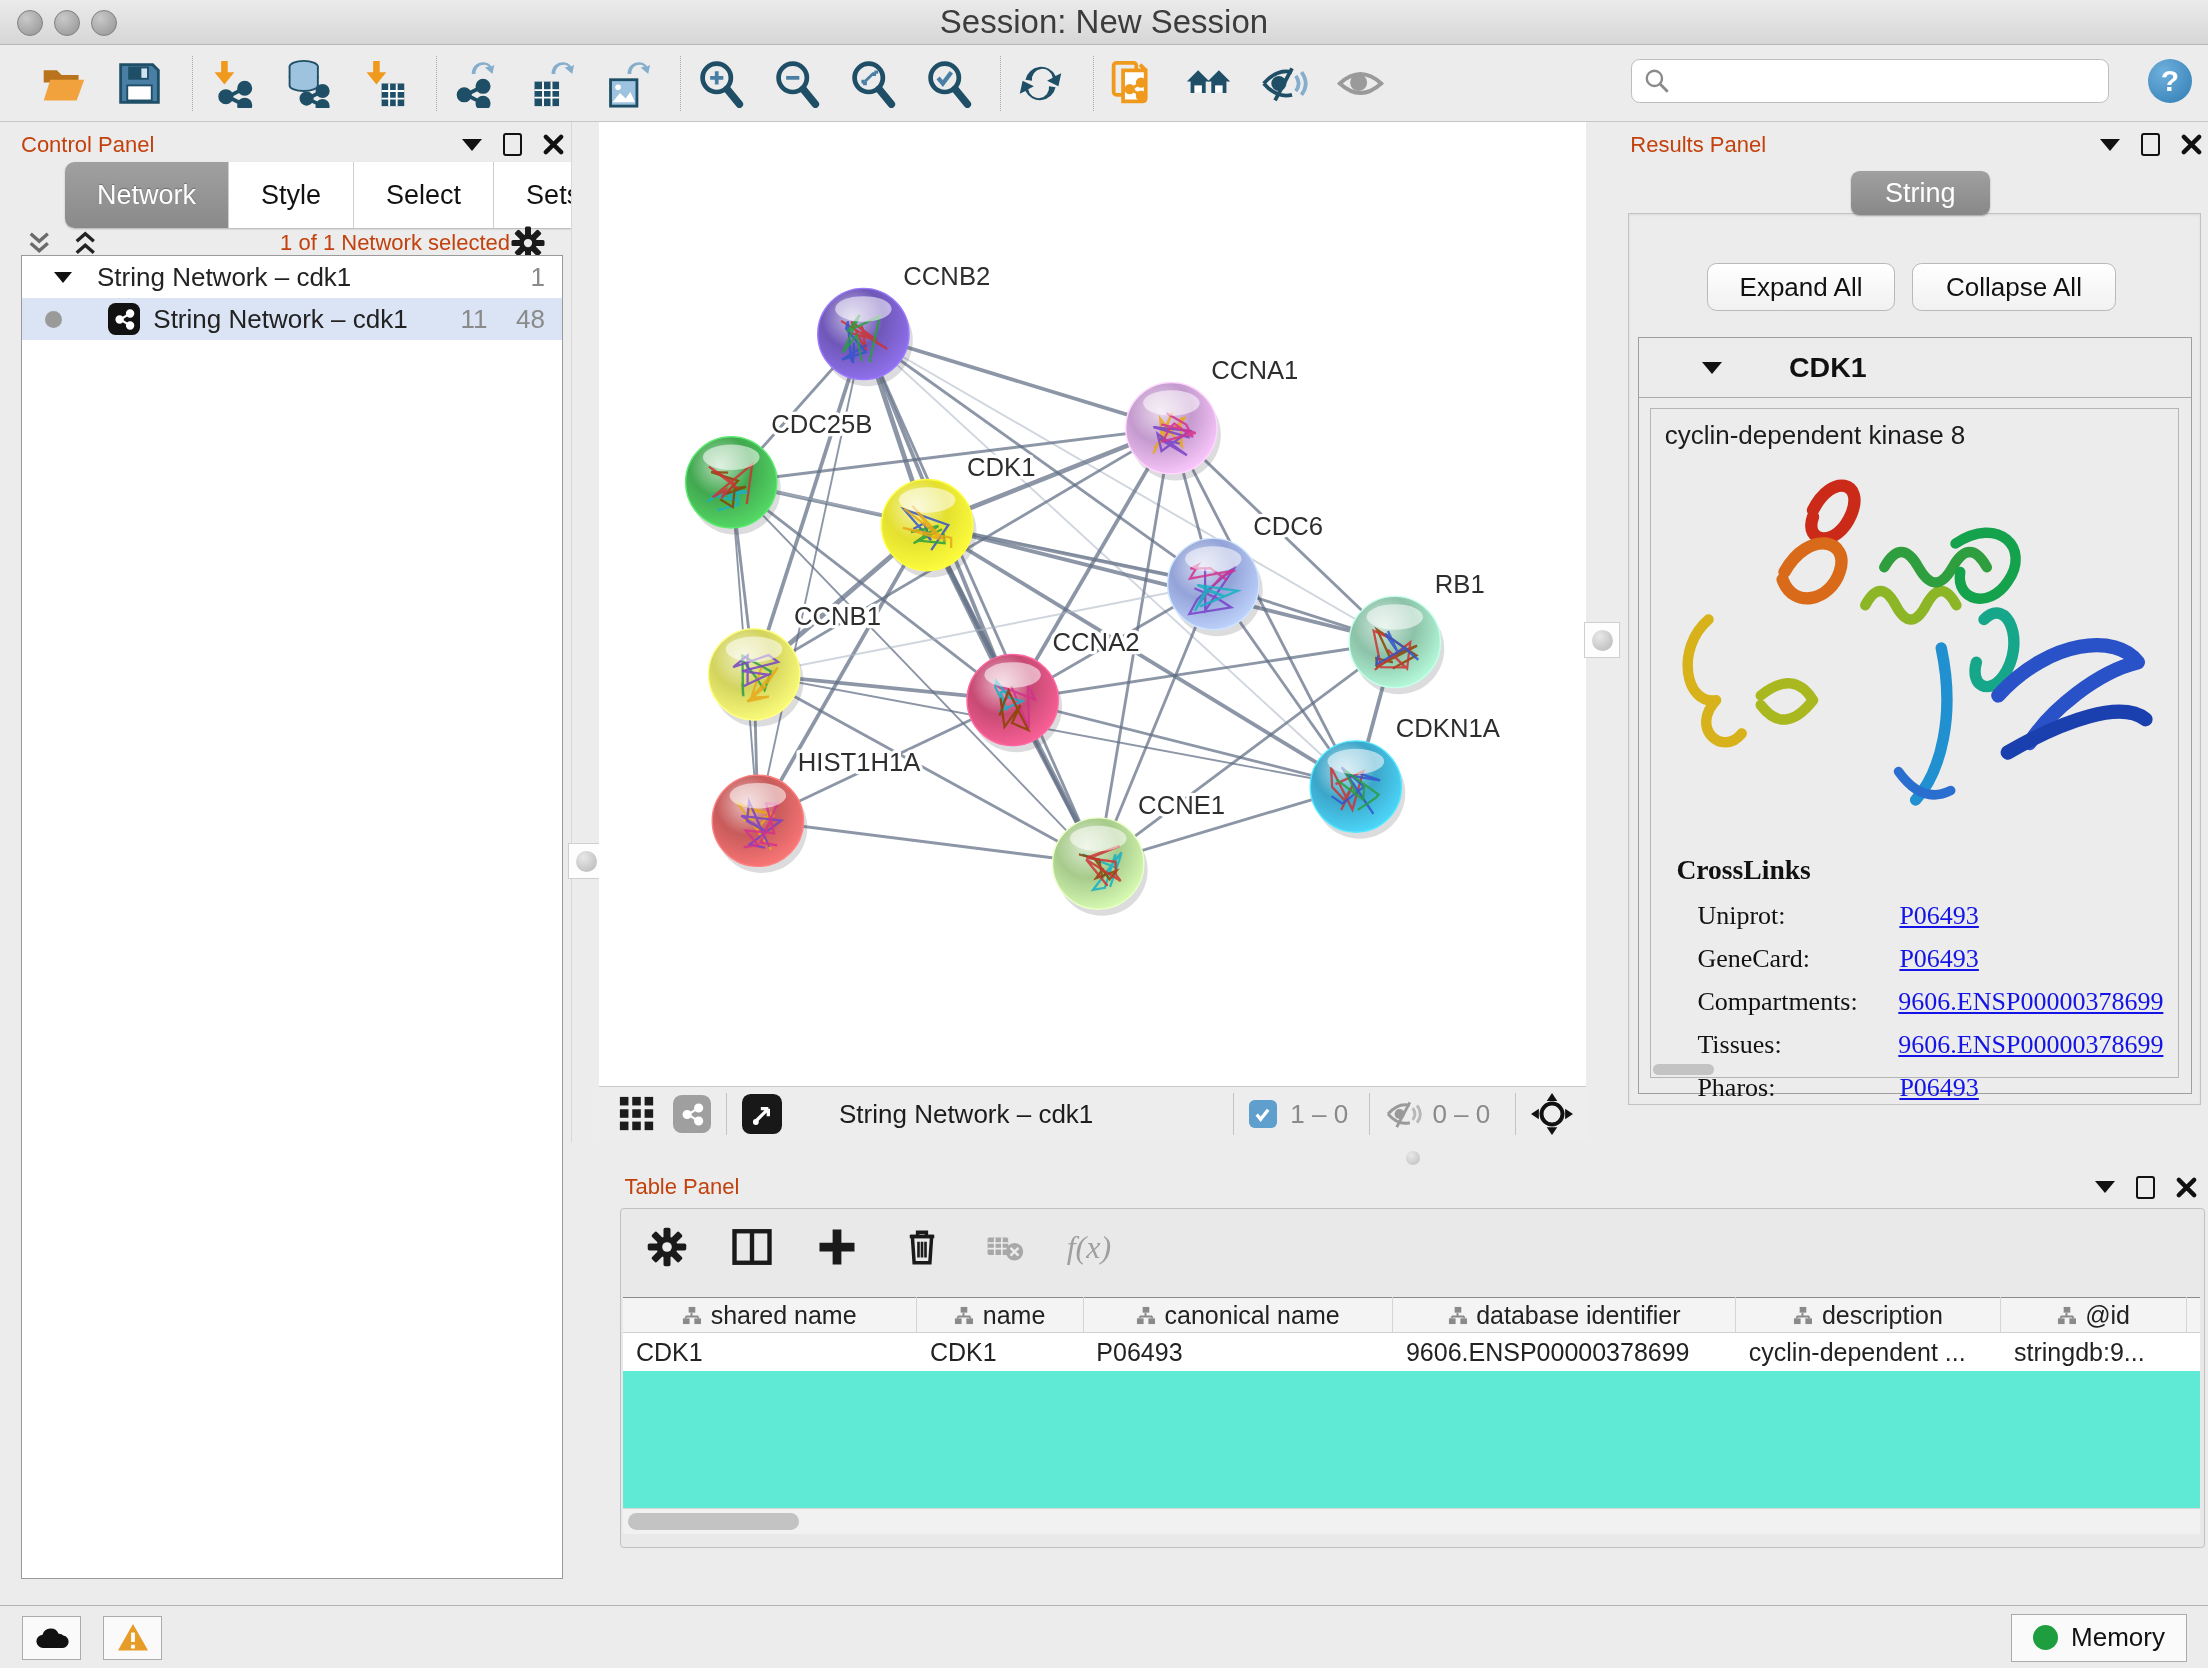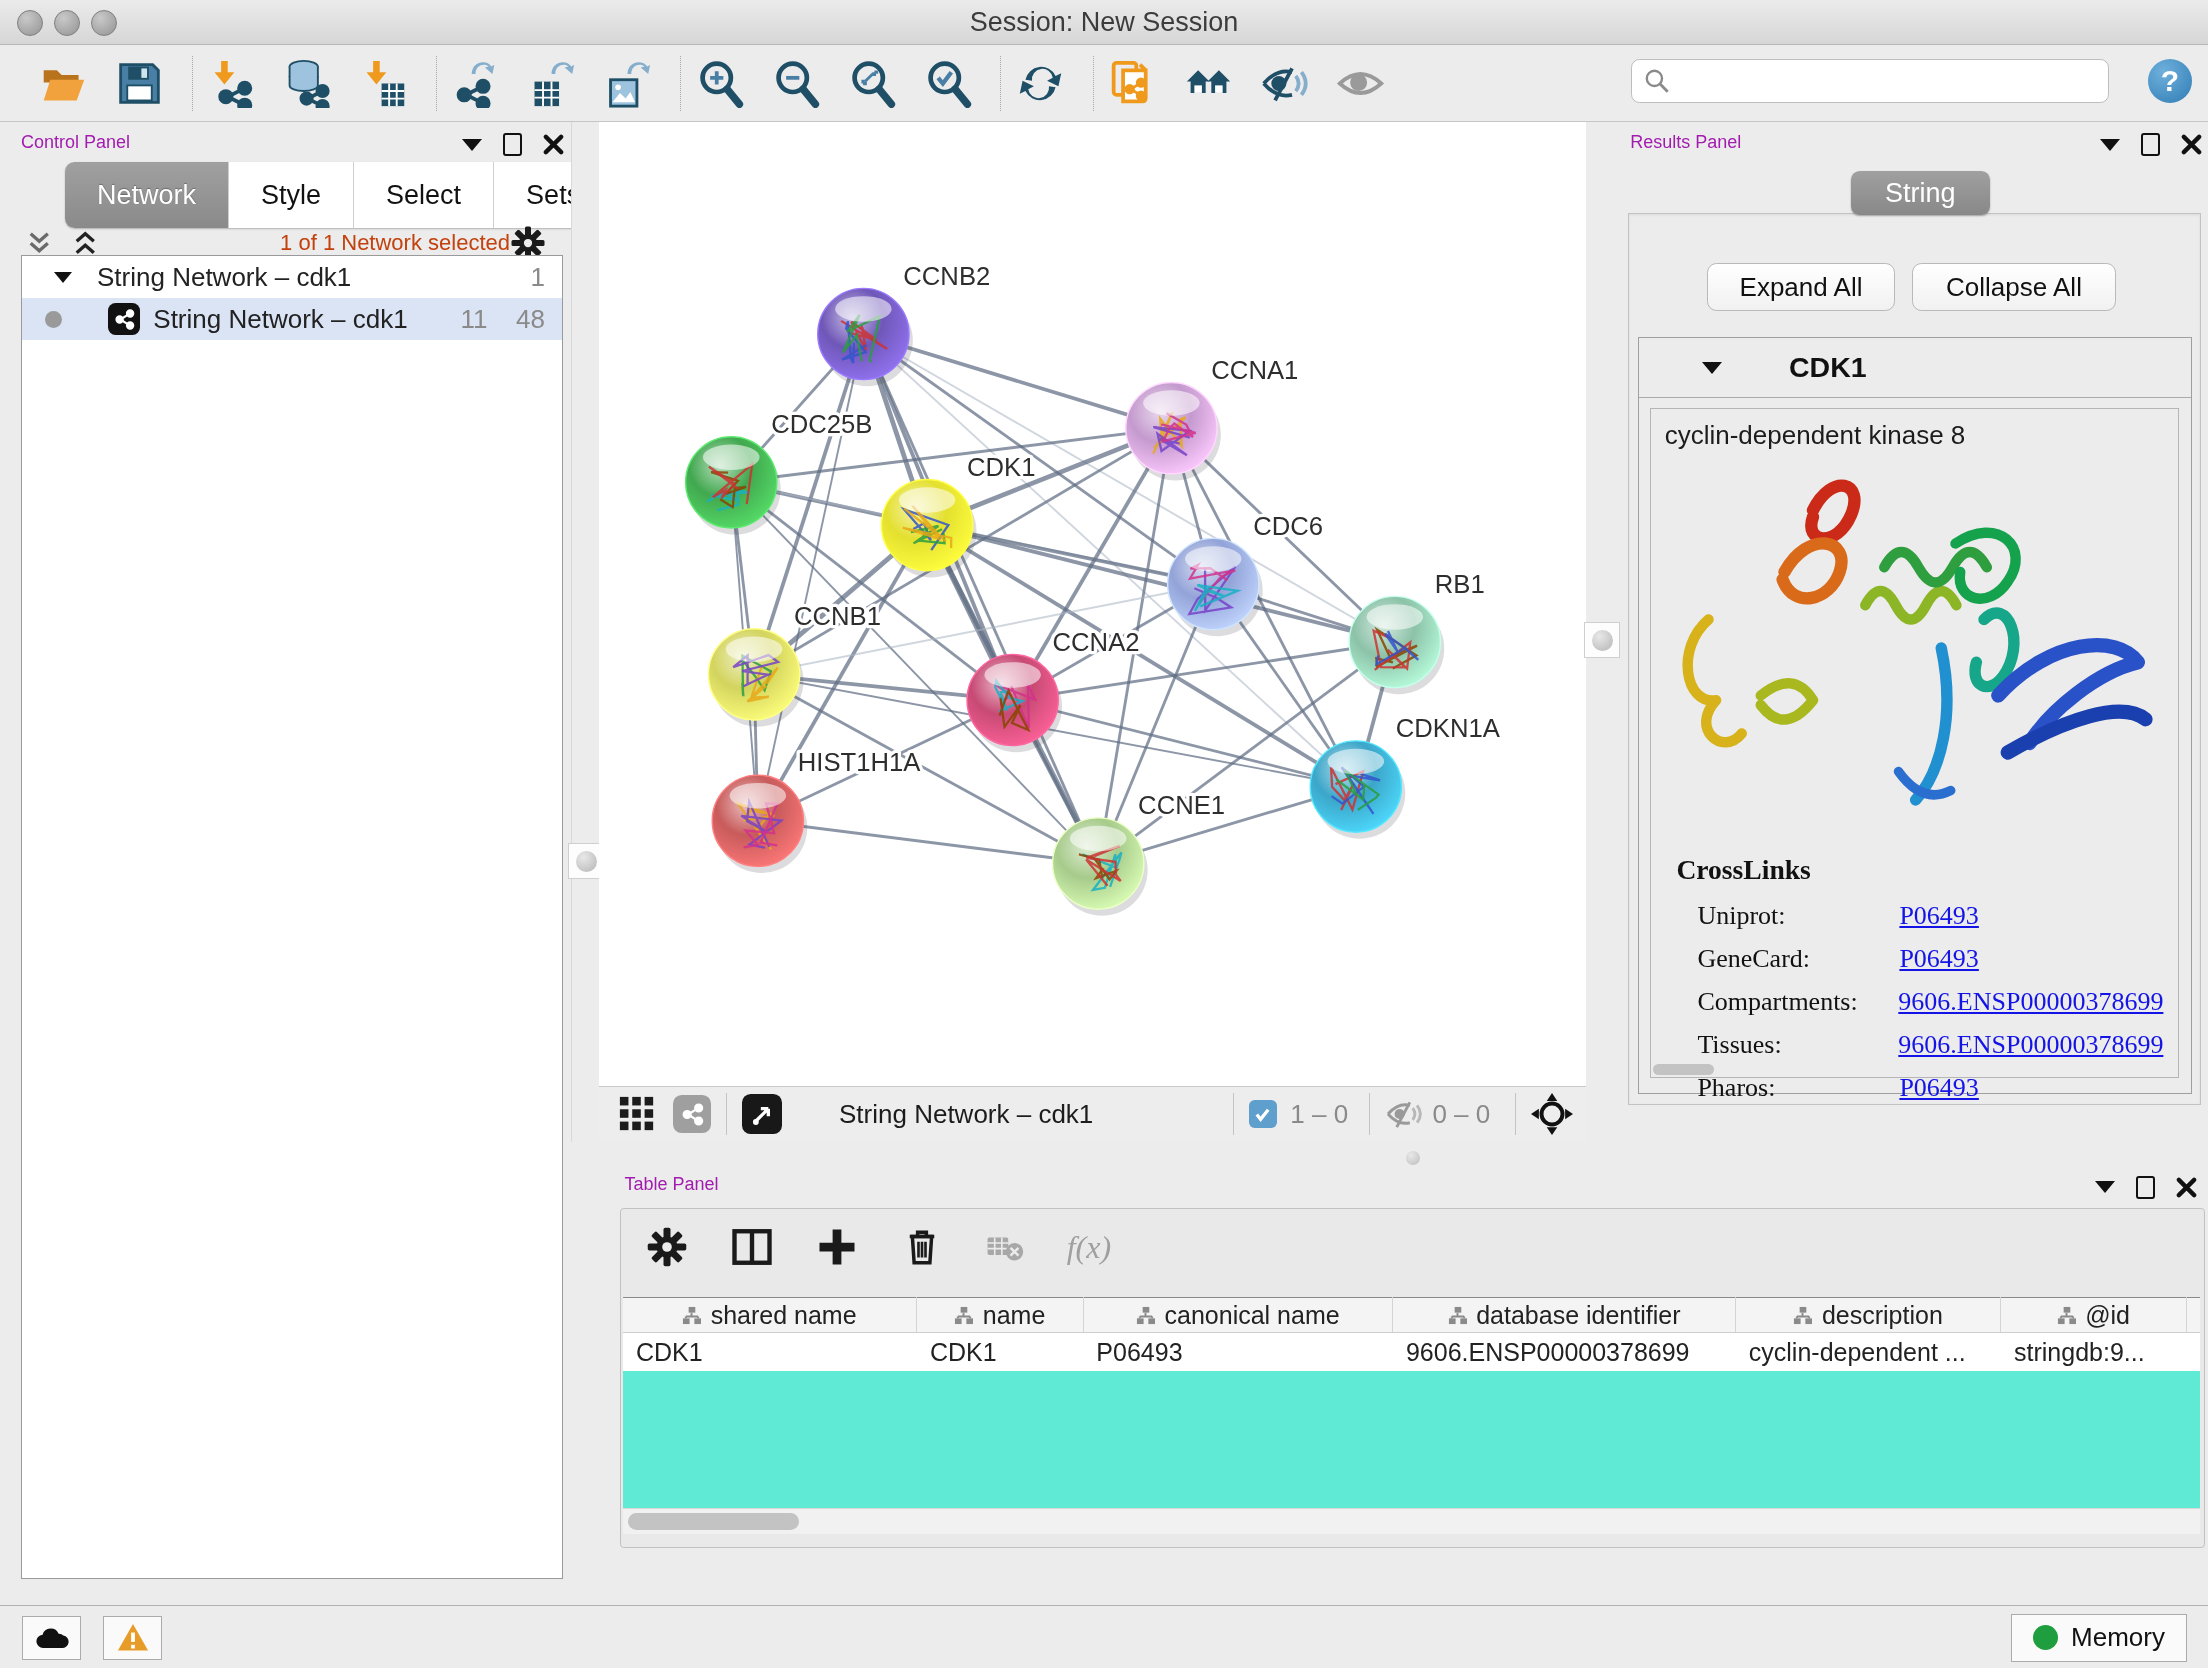--- a/index.html
+++ b/index.html
@@ -7,36 +7,36 @@
        font-family:"Liberation Sans",sans-serif;color:#222;overflow:hidden;
        -webkit-font-smoothing:antialiased;}
   .abs{position:absolute;}
   
   .titlebar{left:0;top:0;width:2208px;height:44px;
     background:linear-gradient(#ebebeb,#d6d6d6);border-bottom:1px solid #b8b8b8;}
   .tl-dot{top:9.5px;width:26px;height:26px;border-radius:50%;
     background:radial-gradient(circle at 35% 30%,#c9c9c9,#939393);
     border:1px solid #7f7f7f;box-sizing:border-box;}
   .win-title{left:0;top:0;width:2208px;height:44px;line-height:44px;text-align:center;
-    font-size:27px;color:#3c3c3c;}
+    font-size:33px;color:#3c3c3c;}
   
   .toolbar{left:0;top:45px;width:2208px;height:76px;background:#ececec;
     border-bottom:1px solid #c6c6c6;display:flex;align-items:center;}
   .toolbar .pad{width:38px;flex:0 0 auto;}
   .tbico{width:51px;height:51px;flex:0 0 auto;margin-right:25px;display:flex;
     align-items:center;justify-content:center;}
   .tbico svg{width:49px;height:49px;}
   .tbsep{width:0;height:55px;border-left:1.9px dotted #a9a9a9;margin:0 13.3px 0 1.9px;flex:0 0 auto;}
   .searchbox{left:1631px;top:59px;width:476px;height:42px;background:#fff;
     border:1px solid #bdbdbd;border-radius:8.6px;display:flex;align-items:center;}
   .searchbox svg{margin-left:11.4px;}
   .searchbox input{border:none;outline:none;font-size:25px;flex:1;margin:0 9.5px;
     font-family:"Liberation Sans",sans-serif;background:transparent;}
   
-  .panel-title{font-size:18px;color:#a21caf;}
+  .panel-title{font-size:22px;color:#c2410c;}
   .panel-ctls{display:flex;align-items:center;gap:21px;}
   .tri-down{width:0;height:0;border-left:10.5px solid transparent;border-right:10.5px solid transparent;
     border-top:12.4px solid #111;}
   .sq{width:19px;height:23px;border:2.9px solid #111;border-radius:2.9px;box-sizing:border-box;}
   
   .seg{display:flex;border-radius:9.5px;overflow:hidden;
     box-shadow:0 1px 1.9px rgba(0,0,0,.25);}
   .seg .tab{height:42px;line-height:42px;padding:12px 32px;background:#fff;font-size:27px;
     color:#111;border-right:1px solid #cfcfcf;}
   .seg .tab:last-child{border-right:none;}

